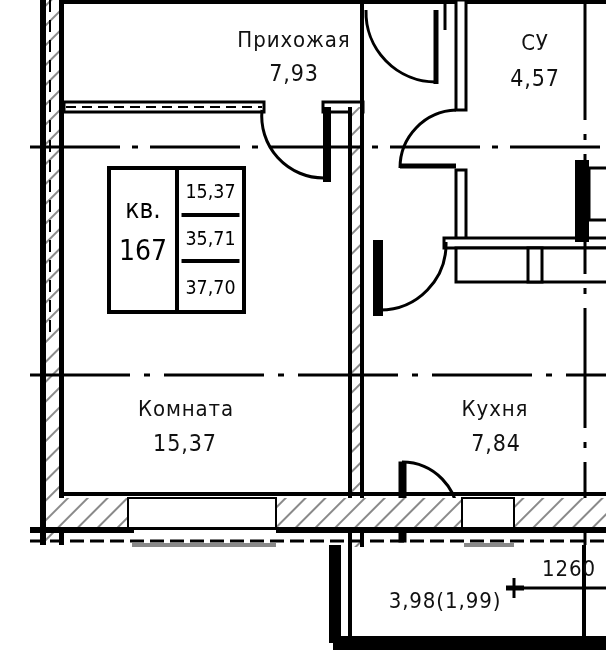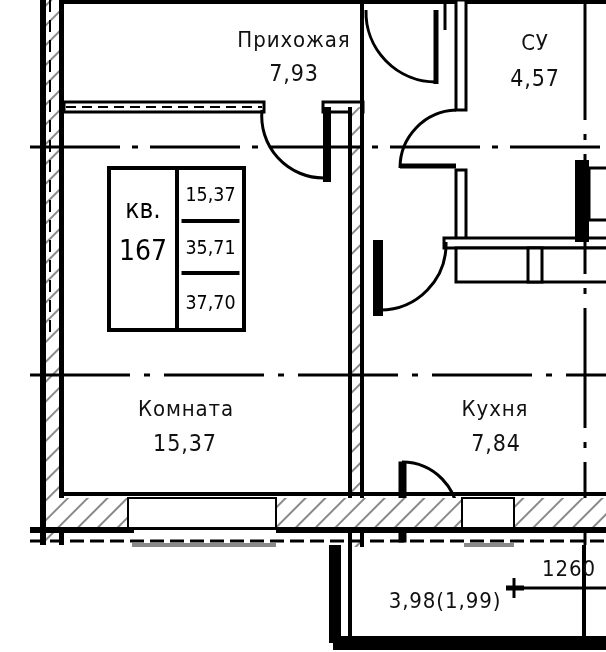--- a/index.html
+++ b/index.html
@@ -9,21 +9,21 @@
     position: absolute;
     font-family: "DejaVu Sans", sans-serif;
     color: #111111;
     text-align: center;
     line-height: 1;
     white-space: nowrap;
   }
   .room-name { font-size: 22px; letter-spacing: 1px; transform: scaleX(0.9); }
   .room-area { font-size: 23px; letter-spacing: 1px; transform: scaleX(0.9); }
   .apt-box {
-    position: absolute; left: 77px; top: 166px; width: 139px; height: 166px;
+    position: absolute; left: 77px; top: 166px; width: 139px; height: 148px;
     border: 4px solid #000; box-sizing: border-box; background: #fff;
   }
   .apt-left {
     position: absolute; left: 0; top: 0; width: 68px; height: 100%;
     border-right: 4px solid #000; box-sizing: border-box;
     font-family: "DejaVu Sans", sans-serif; text-align: center;
   }
   .apt-word { position: absolute; top: 24px; left: 0; right: 0; font-size: 26px; transform: scaleX(0.9); }
   .apt-num { position: absolute; top: 64px; left: 0; right: 0; font-size: 28px; transform: scaleX(0.9); }
   .apt-right { position: absolute; left: 68px; top: 0; right: 0; bottom: 0; }

